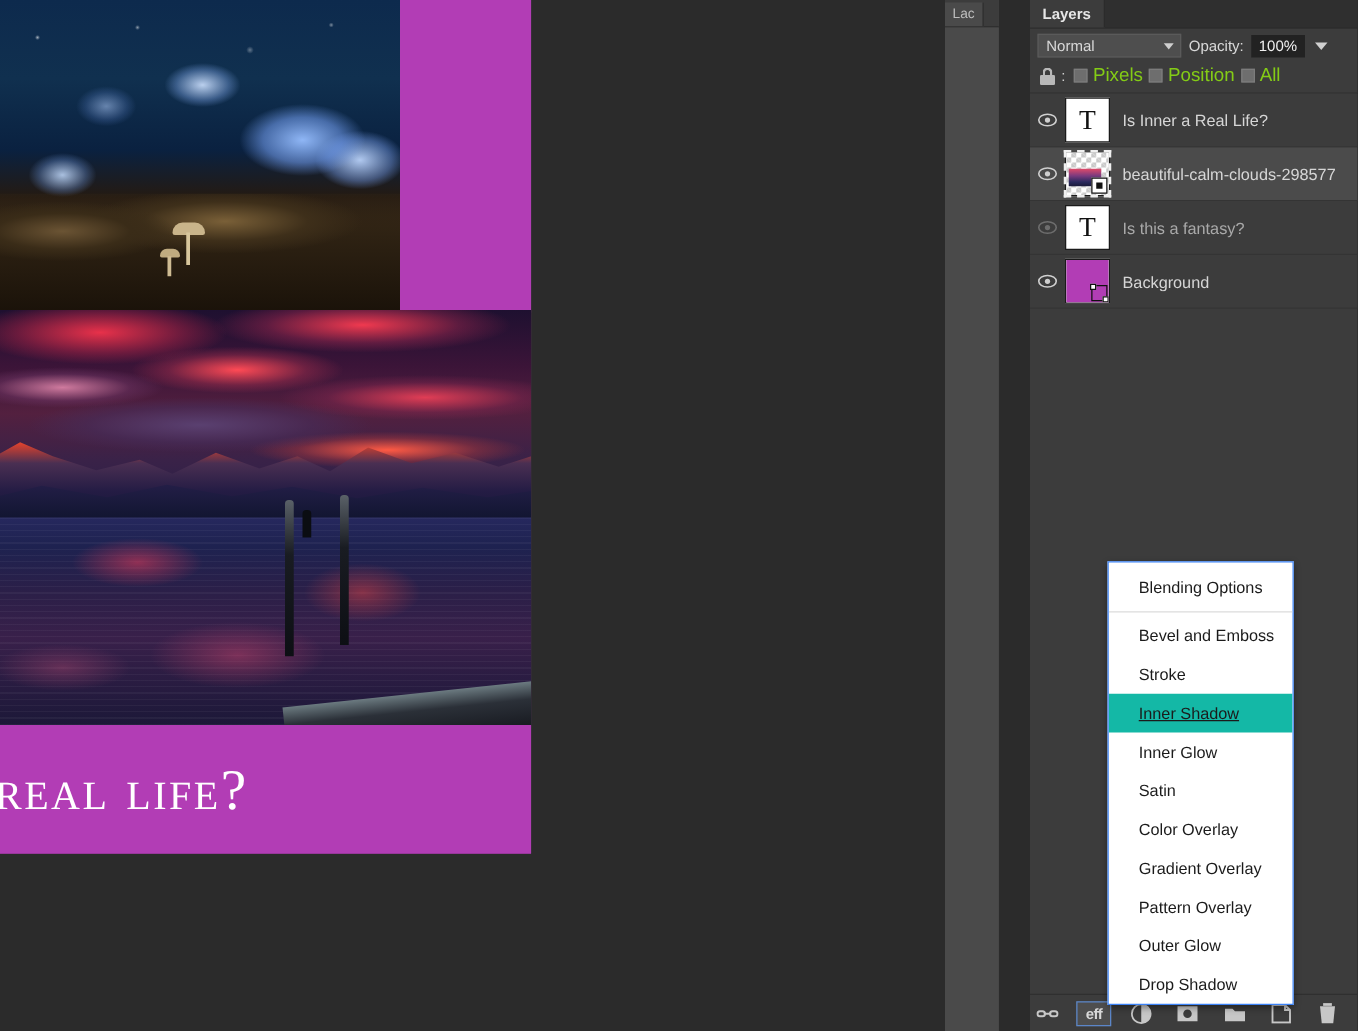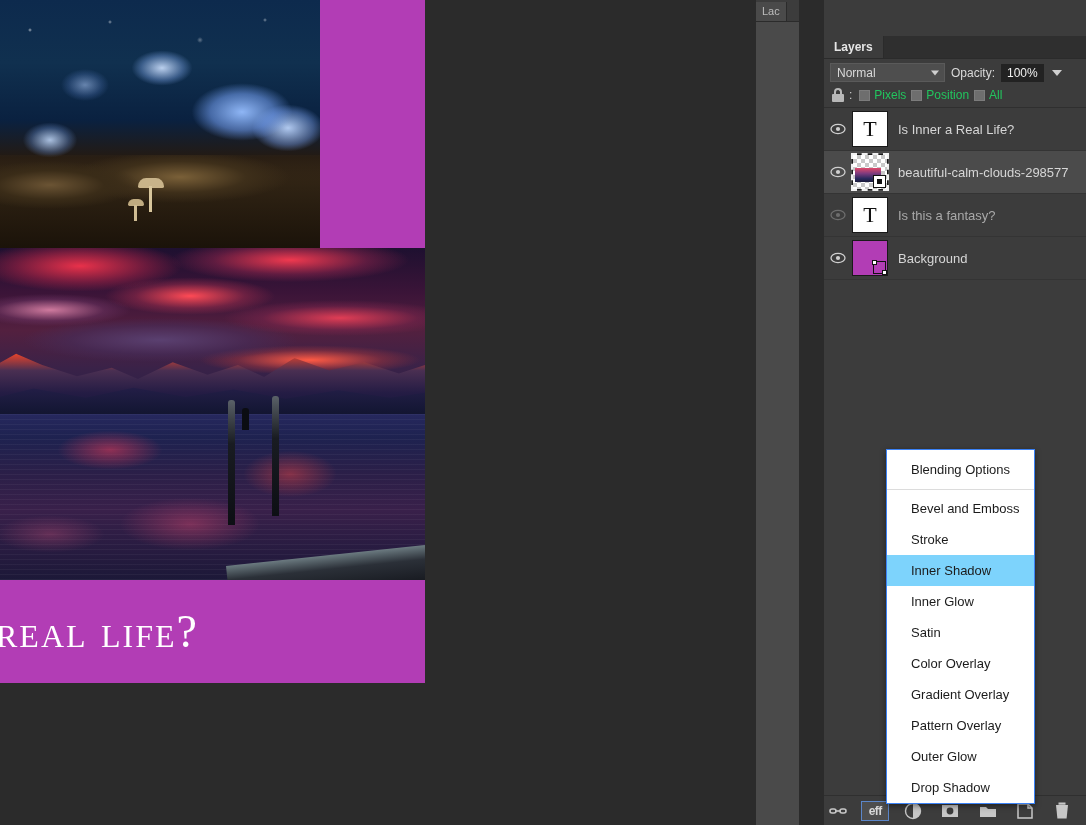--- a/index.html
+++ b/index.html
@@ -154,21 +154,20 @@
   #side-dock .body { height:803px; background:#4a4a4a; }
 
   
   #layers-panel {
     position:absolute; left:824px; top:0; width:262px; height:825px;
     background:#3c3c3c; display:flex; flex-direction:column;
   }
   .panel-tabs {
     height:23px; background:#2f2f2f; display:flex; align-items:center;
     border-bottom:1px solid #2b2b2b;
-    margin-top:36px;
   }
   .panel-tab {
     background:#3c3c3c; color:#e6e6e6; font-size:12px; font-weight:bold;
     padding:4px 10px 4px 10px; border-right:1px solid #2b2b2b;
   }
   .blend-row {
     display:flex; align-items:center; gap:6px;
     padding:4px 6px; background:#3c3c3c;
   }
   .blend-select {
@@ -197,21 +196,21 @@
   .lock-icon { width:12px; height:14px; position:relative; }
   .lock-icon .shackle {
     position:absolute; left:2px; top:0; width:8px; height:7px;
     border:2px solid #b8b8b8; border-bottom:none; border-radius:4px 4px 0 0;
   }
   .lock-icon .bodyb {
     position:absolute; left:0; bottom:0; width:12px; height:8px;
     background:#b8b8b8; border-radius:1px;
   }
   .lock-colon { color:#cfcfcf; font-size:12px; margin-right:2px; }
-  .lock-item { display:flex; align-items:center; gap:4px; color:#22c55e; font-size:12px; }
+  .lock-item { display:flex; align-items:center; gap:4px; color:#84cc16; font-size:15px; }
   .lock-box { width:11px; height:11px; background:#6e6e6e; border:1px solid #7c7c7c; }
 
   
   .layer-list { flex:0 0 auto; background:#3c3c3c; }
   .layer-row {
     display:flex; align-items:center; height:43px;
     border-bottom:1px solid #343434; background:#3c3c3c; position:relative;
   }
   .layer-row.selected { background:#4b4b4b; }
   .eye {
@@ -286,21 +285,21 @@
   #fx-menu {
     position:absolute; left:886px; top:449px; width:149px;
     background:#fff; border:1px solid #3b82f6;
     box-shadow:0 2px 6px rgba(0,0,0,.45); overflow:hidden;
     font-size:13px; color:#1b1b1b; padding-top:4px;
   }
   .fx-item {
     height:31px; display:flex; align-items:center; padding-left:24px;
     white-space:nowrap;
   }
-  .fx-item.highlight { background:#7dd3fc; }
+  .fx-item.highlight { background:#14b8a6;text-decoration:underline; }
   .fx-sep { height:1px; background:#dcdcdc; margin:4px 0 3px 0; }
 </style>
 </head>
 <body>
 
 <div id="app">
 
   <div id="canvas-area">
     <div id="doc-wrap">
 

